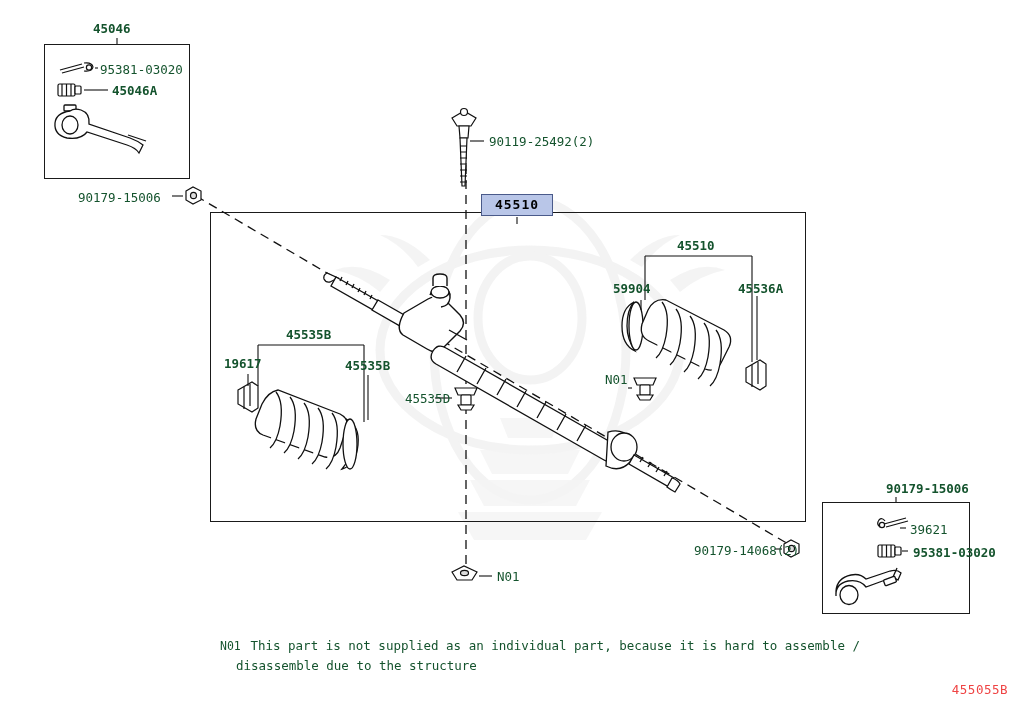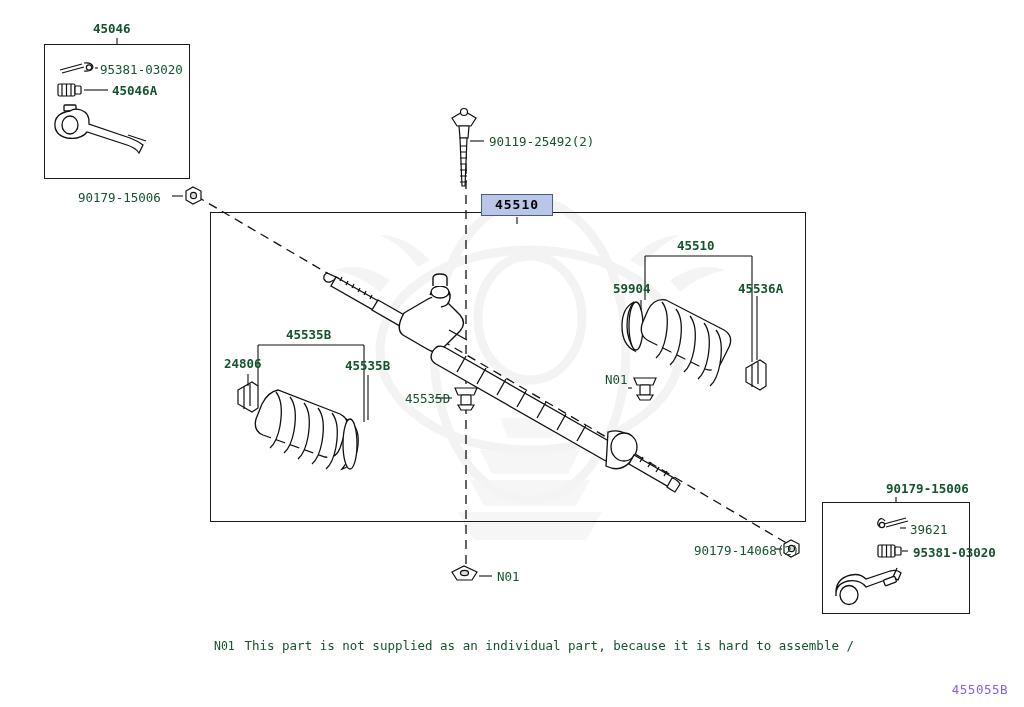--- a/index.html
+++ b/index.html
@@ -72,21 +72,21 @@
   }
   .footnote-wrap {
     position: absolute;
   }
   .code-br {
     position: absolute;
     right: 16px;
     bottom: 10px;
     font-family: "DejaVu Sans Mono", monospace;
     font-size: 12.5px;
-    color: #8b5cf6;
+    color: #ef4444;
     letter-spacing: 0.5px;
   }
 </style>
 </head>
 <body>
 
 <div id="canvas">
 
   <svg id="watermark" viewBox="0 0 400 420">
     <g fill="none" stroke="#d8d8d8" stroke-width="9">
@@ -328,40 +328,43 @@
   <div class="lbl" style="left:489px; top:134px;">90119-25492(2)</div>
 
   <div class="lbl bold" style="left:677px; top:238px;">45510</div>
 
   <div class="lbl bold" style="left:613px; top:281px;">59904</div>
 
   <div class="lbl bold" style="left:738px; top:281px;">45536A</div>
 
   <div class="lbl bold" style="left:286px; top:327px;">45535B</div>
 
-  <div class="lbl bold" style="left:224px; top:356px;">24806</div>
+  <div class="lbl bold" style="left:224px; top:356px;">19617</div>
 
   <div class="lbl bold" style="left:345px; top:358px;">45535B</div>
 
   <div class="lbl" style="left:405px; top:391px;">45535D</div>
 
   <div class="lbl" style="left:605px; top:372px;">N01</div>
 
   <div class="lbl" style="left:497px; top:569px;">N01</div>
 
   <div class="lbl" style="left:694px; top:543px;">90179-14068(2)</div>
 
   <div class="lbl bold" style="left:886px; top:481px;">90179-15006</div>
 
   <div class="lbl" style="left:910px; top:522px;">39621</div>
 
   <div class="lbl bold" style="left:913px; top:545px;">95381-03020</div>
 
 
-  <div class="footnote-wrap" style="left:214px; top:635px;">
+  <div class="footnote-wrap" style="left:220px; top:635px;">
     <span class="lbl" style="position:relative; left:0; top:0; font-size:11.5px;">N01</span>
     <span class="lbl" style="position:relative; left:0; top:0;">This part is not supplied as an individual part, because it is hard to assemble /</span>
   </div>
 
+  <div class="footnote-wrap" style="left:236px; top:655px;">
+    <span class="lbl" style="position:relative; left:0; top:0;">disassemble due to the structure</span>
+  </div>
 
   <div class="code-br">455055B</div>
 
 </div>
 
 </body></html>

